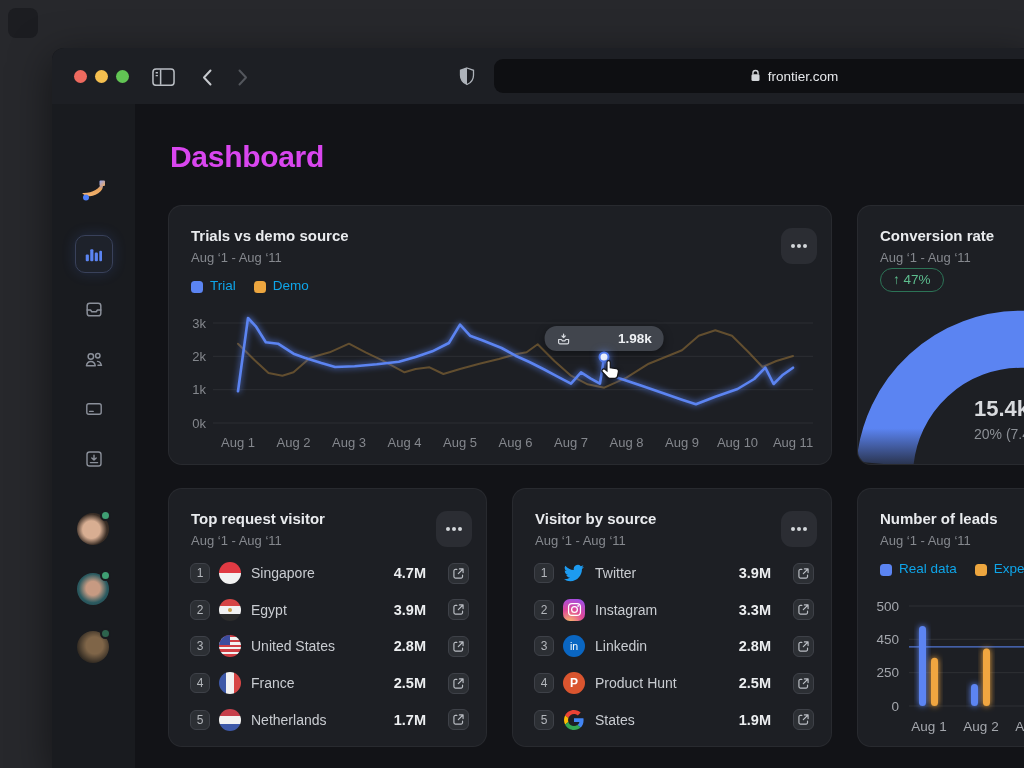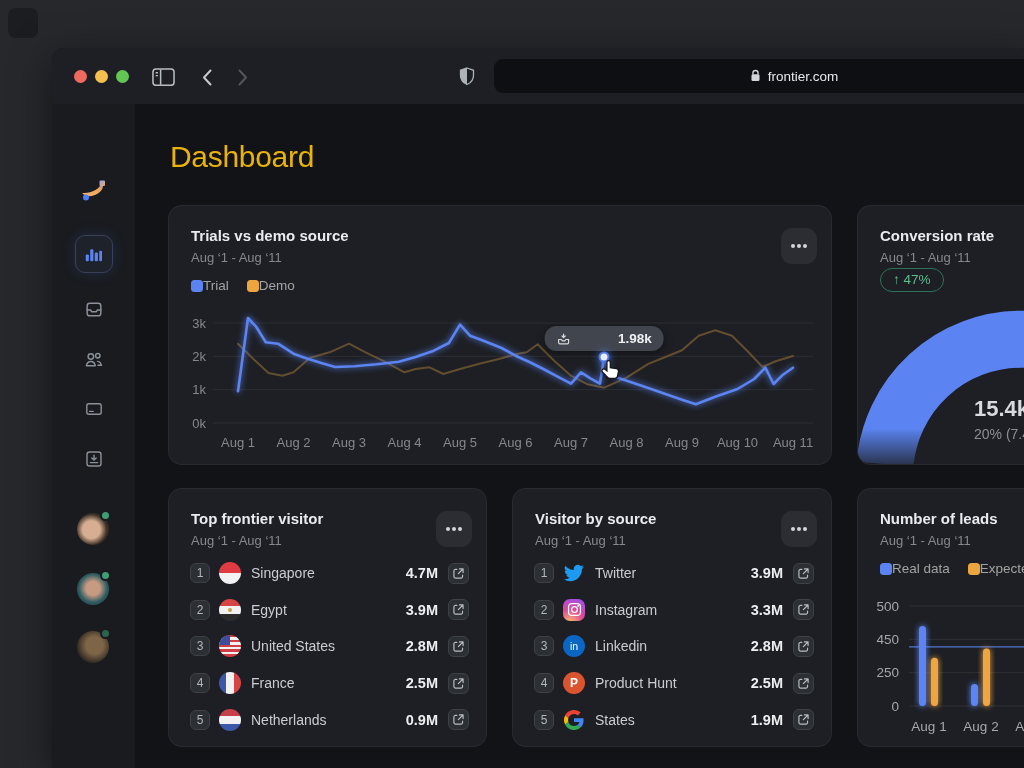--- a/index.html
+++ b/index.html
@@ -19,28 +19,28 @@
   .logo{position:absolute;left:26px;top:72px;width:30px;height:30px}
   .nav-item{position:absolute;left:50%;transform:translateX(-50%);background:none;border:none;cursor:pointer;display:flex;align-items:center;justify-content:center}
   .nav-item.active{width:38px;height:38px;border-radius:10px;background:#1e222b;border:1px solid #39415a;box-shadow:0 0 14px rgba(80,120,240,.18)}
   .avatar{position:absolute;left:25px;width:32px;height:32px;border-radius:50%;border:none;cursor:pointer;padding:0}
   .avatar .dot{position:absolute;right:-2px;top:-3px;width:11px;height:11px;border-radius:50%;background:#3f9e73;border:2px solid #191b1f}
   .av1{background:radial-gradient(circle at 45% 52%,#d8ae92 0 36%,#3a2e26 64%,#241d18)}
   .av2{background:radial-gradient(circle at 50% 48%,#c79a82 0 30%,#2b5a60 62%,#1d4046)}
   .av3{background:radial-gradient(circle at 55% 45%,#d3a36b 0 34%,#4a3b28 70%,#332a1d);opacity:.55}
   
   .main{position:absolute;left:83px;top:56px;width:897px;height:664px;background:#121317}
-  .page-title{position:absolute;left:35px;top:36px;font-size:30px;font-weight:400;color:#eab308;letter-spacing:-.3px}
+  .page-title{position:absolute;left:35px;top:36px;font-size:30px;font-weight:700;color:#d946ef;letter-spacing:-.3px}
   .card{position:absolute;background:#1d1f24;border:1px solid rgba(255,255,255,.05);border-radius:14px;overflow:hidden}
   .card-title{position:absolute;left:22px;top:21px;font-size:15px;font-weight:600;color:#e9ebee}
   .card-sub{position:absolute;left:22px;top:44px;font-size:13px;color:#85888e}
   .menu-btn{position:absolute;right:14px;top:22px;width:36px;height:36px;border-radius:11px;background:#2b2d33;border:none;cursor:pointer;display:flex;align-items:center;justify-content:center}
   .mdots{width:4px;height:4px;border-radius:50%;background:#d3d6da;box-shadow:-6px 0 0 #d3d6da,6px 0 0 #d3d6da}
   .legend{position:absolute;left:22px;display:flex;gap:18px;align-items:center}
-  .lg-item{display:flex;align-items:center;font-size:13.5px;color:#a3a3a3}
+  .lg-item{display:flex;align-items:flex-end;gap:7px;font-size:13.5px;color:#0ea5e9}
   .chip{width:12px;height:12px;border-radius:3.5px}
   .chip-blue{background:#5b84f2}.chip-orange{background:#eda63f}
   svg text{font-family:"Liberation Sans","DejaVu Sans",sans-serif}
   
   #card-trials{left:33px;top:101px;width:664px;height:260px}
   #trials-svg{position:absolute;left:0;top:95px}
   .tooltip{position:absolute;transform:translateX(-50%);display:flex;align-items:center;gap:6px;background:#41454d;border-radius:12px;padding:5px 12px;color:#eef0f3;font-size:13.5px;font-weight:600;box-shadow:0 3px 10px rgba(0,0,0,.4)}
   .pt-ring{position:absolute;width:11px;height:11px;border-radius:50%;background:#e9eefc;border:2.5px solid #4f78ea;transform:translate(-50%,-50%);box-shadow:0 0 8px rgba(90,130,240,.8)}
   .cursor{position:absolute;filter:drop-shadow(0 1px 2px rgba(0,0,0,.6))}
   
@@ -61,21 +61,21 @@
   .flag-egypt{background:linear-gradient(180deg,#d64545 33.3%,#f2f2f2 33.3% 66.6%,#2b2b2b 66.6%)}
   .flag-egypt::after{content:"";position:absolute;left:9px;top:9px;width:4px;height:4px;background:#c9a14d;border-radius:50%}
   .flag-united-states{background:repeating-linear-gradient(180deg,#cf3e44 0 2.4px,#f2f2f2 2.4px 4.8px)}
   .flag-united-states::after{content:"";position:absolute;left:0;top:0;width:11px;height:9.5px;background:#3c4c9e}
   .flag-france{background:linear-gradient(90deg,#3d58a8 33.3%,#f2f2f2 33.3% 66.6%,#d64545 66.6%)}
   .flag-netherlands{background:linear-gradient(180deg,#c63f4b 33.3%,#f2f2f2 33.3% 66.6%,#3d58a8 66.6%)}
   .ig{background:radial-gradient(circle at 30% 110%,#fdc468,#df4996 48%,#9a4ff0 95%);border-radius:7px;width:22px;height:22px;display:flex;align-items:center;justify-content:center}
   .li{background:#0a66c2;color:#fff;border-radius:50%;width:22px;height:22px;font-weight:400;font-size:10.5px;display:flex;align-items:center;justify-content:center}
   .ph{background:#da552f;color:#fff;border-radius:50%;width:22px;height:22px;font-weight:700;font-size:12px;display:flex;align-items:center;justify-content:center}
   .rlabel{flex:1;font-size:14px;color:#c9ccd1}
-  .rvalue{font-size:14.5px;font-weight:700;color:#eceef0;margin-right:10px}
+  .rvalue{font-size:14.5px;font-weight:700;color:#eceef0;margin-right:22px}
   .rlink{width:21px;height:21px;border-radius:6px;background:#2c2f34;border:1px solid #3e4148;cursor:pointer;display:flex;align-items:center;justify-content:center;flex:none;padding:0}
   
   #card-leads{left:722px;top:384px;width:300px;height:259px}
   #leads-svg{position:absolute;left:0;top:100px}
   #leads-legend{top:72px}
 </style>
 </head>
 <body>
 
 <div class="screen">
@@ -287,21 +287,21 @@
           <path d="M 27 258.1 A 136.5 136.5 0 0 1 299 258.1" fill="none" stroke="url(#gfade)" stroke-width="57"></path>
         </svg>
         <h2 class="card-title">Conversion rate</h2>
         <p class="card-sub">Aug ‘1 - Aug ‘11</p>
         <span class="badge">↑ 47%</span>
         <span class="gauge-value">15.4k</span>
         <span class="gauge-detail">20% (7.4k)</span>
       </section>
 
       <section class="card" id="card-countries">
-        <h2 class="card-title">Top frontier visitor</h2>
+        <h2 class="card-title">Top request visitor</h2>
         <p class="card-sub">Aug ‘1 - Aug ‘11</p>
         <button class="menu-btn">
             <span class="mdots"></span>
           </button>
         <div class="rows">
             <div class="lrow">
               <span class="rank">1</span>
               <span class="ricon">
                 <span class="fl flag-singapore"></span>
               </span>
@@ -359,21 +359,21 @@
                   </svg>
                 </span>
               </button>
             </div>
             <div class="lrow">
               <span class="rank">5</span>
               <span class="ricon">
                 <span class="fl flag-netherlands"></span>
               </span>
               <span class="rlabel">Netherlands</span>
-              <span class="rvalue">0.9M</span>
+              <span class="rvalue">1.7M</span>
               <button class="rlink">
                 <span style="display:flex">
                   <svg viewBox="0 0 12 12" width="11">
                     <path d="M4.2 1.6H2.6A1.6 1.6 0 0 0 1 3.2v6.2A1.6 1.6 0 0 0 2.6 11h6.2a1.6 1.6 0 0 0 1.6-1.6V7.8M7 1h4v4M10.6 1.4 5.8 6.2" fill="none" stroke="#b9bdc3" stroke-width="1.3" stroke-linecap="round" stroke-linejoin="round"></path>
                   </svg>
                 </span>
               </button>
             </div>
           </div>
       </section>

